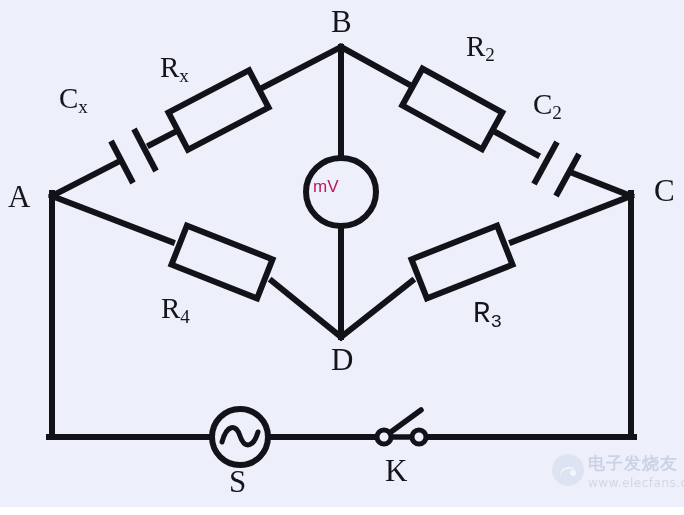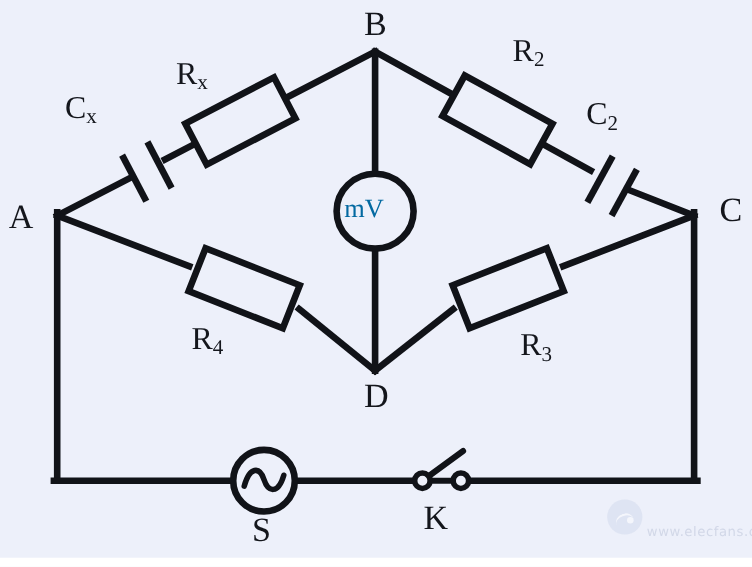--- a/index.html
+++ b/index.html
@@ -79,23 +79,23 @@
   }
   .lbl sub {
     font-size: 0.66em;
     vertical-align: baseline;
     position: relative;
     top: 0.26em;
   }
   .node-lbl { font-size: 31px; }
   .meter-lbl {
     position: absolute;
-    font-family: Liberation Serif, serif;
-    font-size: 24px;
-    color: #0369a1;
+    font-family: Liberation Sans, sans-serif;
+    font-size: 17px;
+    color: #be185d;
     white-space: nowrap;
     user-select: none;
   }
   
   #watermark {
     position: absolute;
     left: 552px;
     top: 452px;
     width: 126px;
     height: 50px;
@@ -230,28 +230,29 @@
   <div class="lbl node-lbl" style="left:331px; top:344px;">D</div>
 
   <div class="lbl" style="left:59px; top:84px;"><span>C</span><sub>x</sub></div>
 
   <div class="lbl" style="left:160px; top:53px;"><span>R</span><sub>x</sub></div>
 
   <div class="lbl" style="left:466px; top:32px;text-align:right;"><span>R</span><sub>2</sub></div>
 
   <div class="lbl" style="left:533px; top:90px;"><span>C</span><sub>2</sub></div>
 
-  <div class="lbl" style="left:174px; top:294px;"><span>R</span><sub>4</sub></div>
-
-  <div class="lbl" style="left:473px; top:300px;"><span>R</span><sub>3</sub></div>
+  <div class="lbl" style="left:161px; top:294px;"><span>R</span><sub>4</sub></div>
+
+  <div class="lbl" style="left:473px; top:300px;font-family:Liberation Mono, monospace;"><span>R</span><sub>3</sub></div>
 
   <div class="meter-lbl" style="left:313px; top:177px;">mV</div>
 
   <div class="lbl node-lbl" style="left:229px; top:466px;">S</div>
 
   <div class="lbl node-lbl" style="left:385px; top:455px;">K</div>
 
   <div id="watermark">
     <div class="wm-logo"></div>
+    <div class="wm-cn">电子发烧友</div>
     <div class="wm-url">www.elecfans.com</div>
   </div>
 
 </div>
 
 </body></html>

